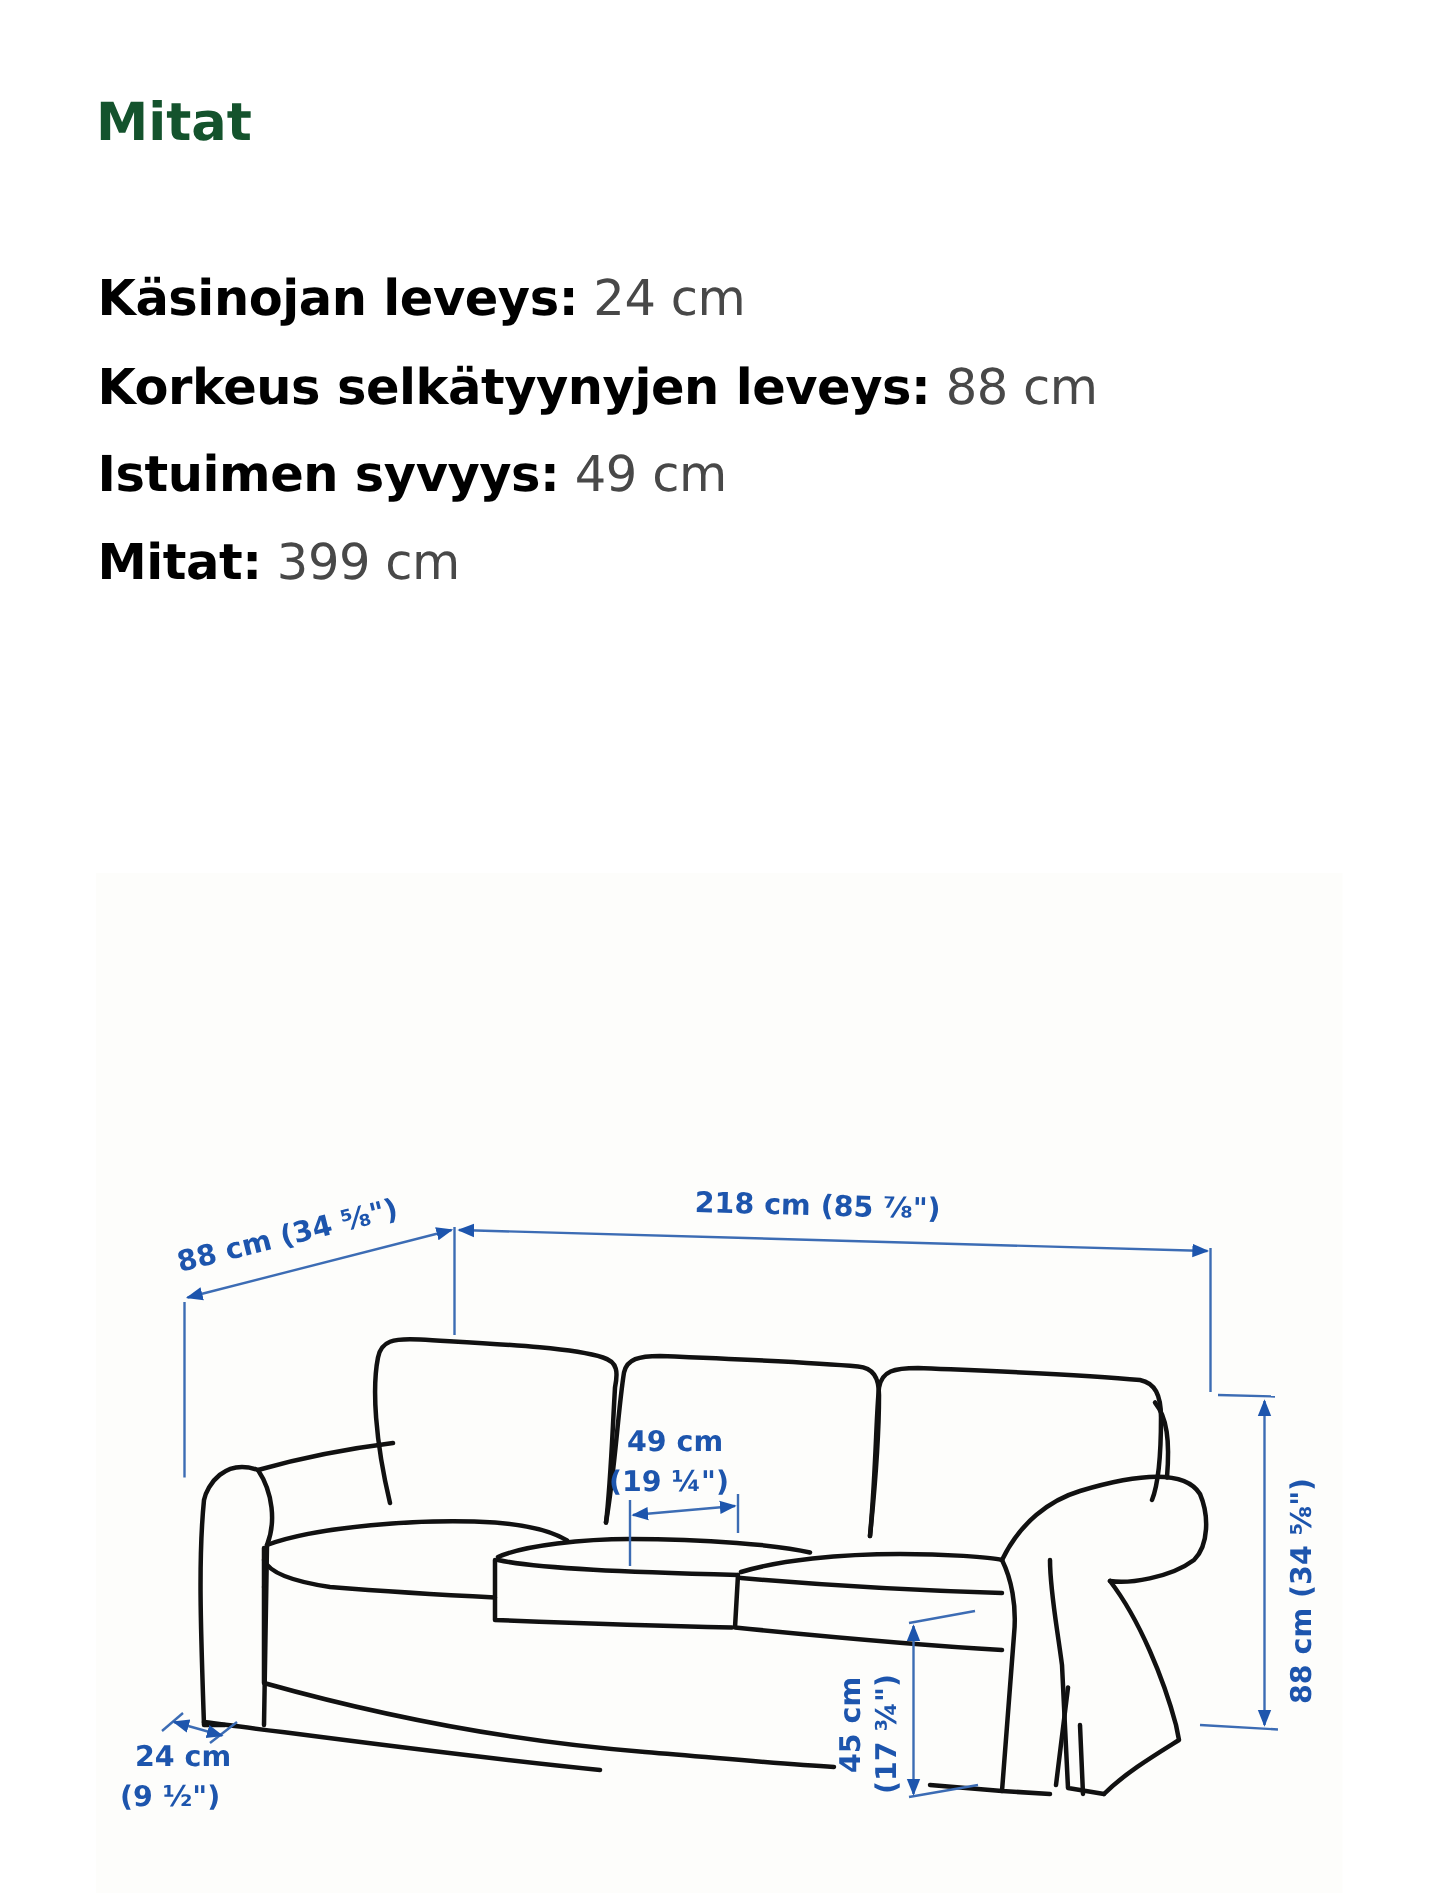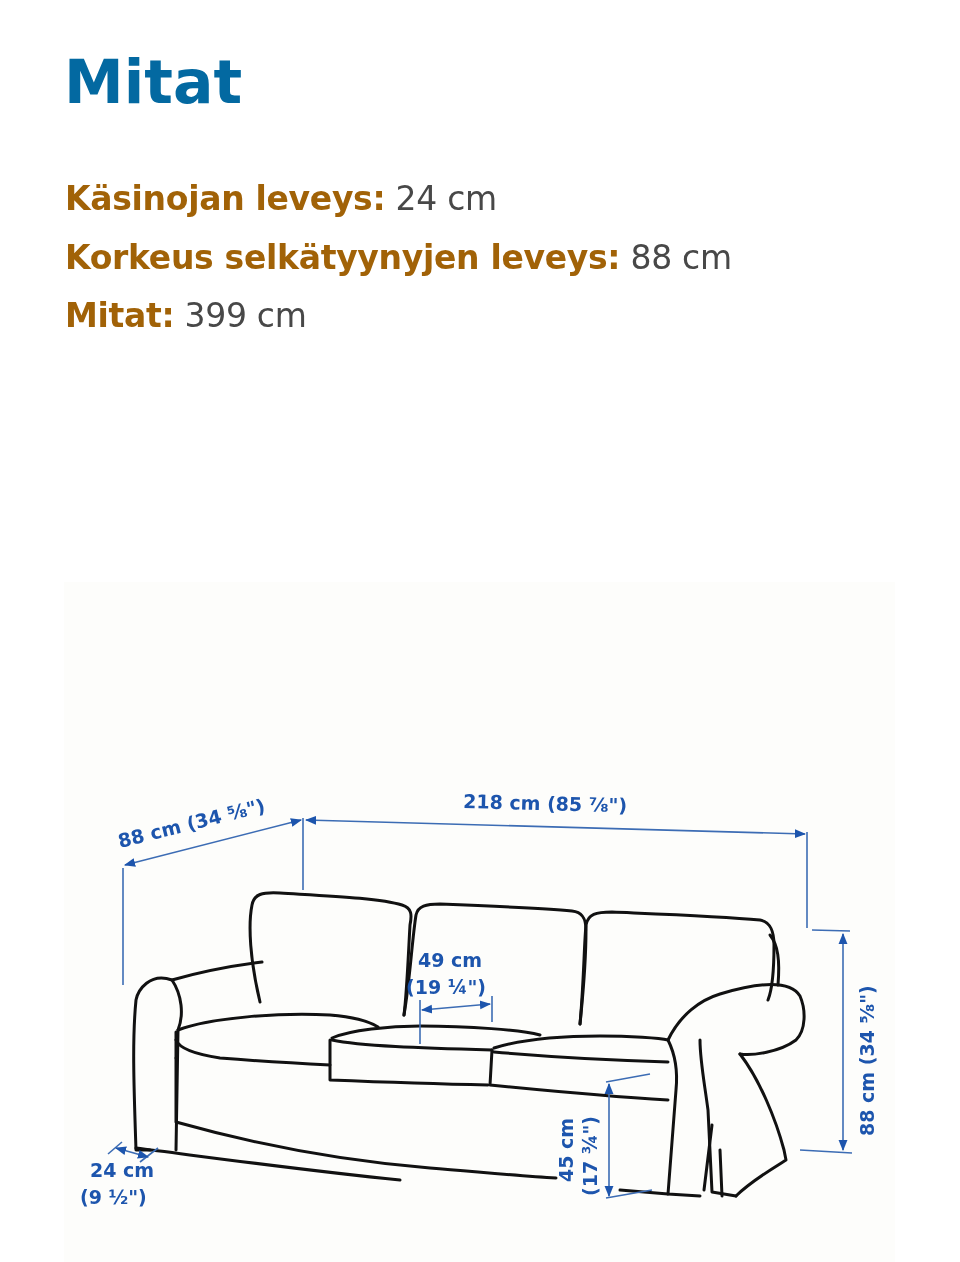--- a/index.html
+++ b/index.html
@@ -1,36 +1,37 @@
 <!DOCTYPE html>
 <html><head>
 <meta charset="utf-8">
 <style>
   html, body { margin: 0; padding: 0; background: #ffffff; }
   body { width: 960px; height: 1262px; position: relative; overflow: hidden;
          font-family: "DejaVu Sans", "Liberation Sans", sans-serif; color: #484848; }
-  .title { position: absolute; left: 64px; top: 50px; font-size: 60px; font-weight: bold;
-           color: #0369a1; letter-spacing: 0px; margin: 0; line-height: 64px; }
+  .title { position: absolute; left: 64px; top: 50px; font-size: 35px; font-weight: bold;
+           color: #14532d; letter-spacing: 0px; margin: 0; line-height: 64px; }
   .specs { position: absolute; left: 65px; top: 170px; margin: 0; padding: 0; list-style: none; }
   .spec { font-size: 33px; line-height: 58.6px; white-space: nowrap; letter-spacing: -0.3px; }
-  .spec .k { font-weight: bold; color: #a16207; }
+  .spec .k { font-weight: bold; color: #000000; }
   .spec .v { font-weight: normal; color: #484848; }
   .figure { position: absolute; left: 64px; top: 582px; width: 831px; height: 680px;
             background: #fdfdfb; }
   .figure svg { position: absolute; left: 0; top: 0; }
   .lbl { font-family: "DejaVu Sans", sans-serif; font-weight: bold; fill: #1d55ad; font-size: 19px; }
 </style>
 </head>
 <body>
 
 <h1 class="title">Mitat</h1>
 
 <ul class="specs">
   <li class="spec"><span class="k">Käsinojan leveys:</span> <span class="v">24 cm</span></li>
   <li class="spec"><span class="k">Korkeus selkätyynyjen leveys:</span> <span class="v">88 cm</span></li>
+  <li class="spec"><span class="k">Istuimen syvyys:</span> <span class="v">49 cm</span></li>
   <li class="spec"><span class="k">Mitat:</span> <span class="v">399 cm</span></li>
 </ul>
 
 <div class="figure">
 
   <svg width="831" height="680" viewBox="64 582 831 680">
     <defs>
       <marker id="ar" viewBox="0 0 10 10" refX="9" refY="5" markerWidth="7" markerHeight="7" orient="auto-start-reverse">
         <path d="M0,1 L10,5 L0,9 z" fill="#1d55ad"></path>
       </marker>

